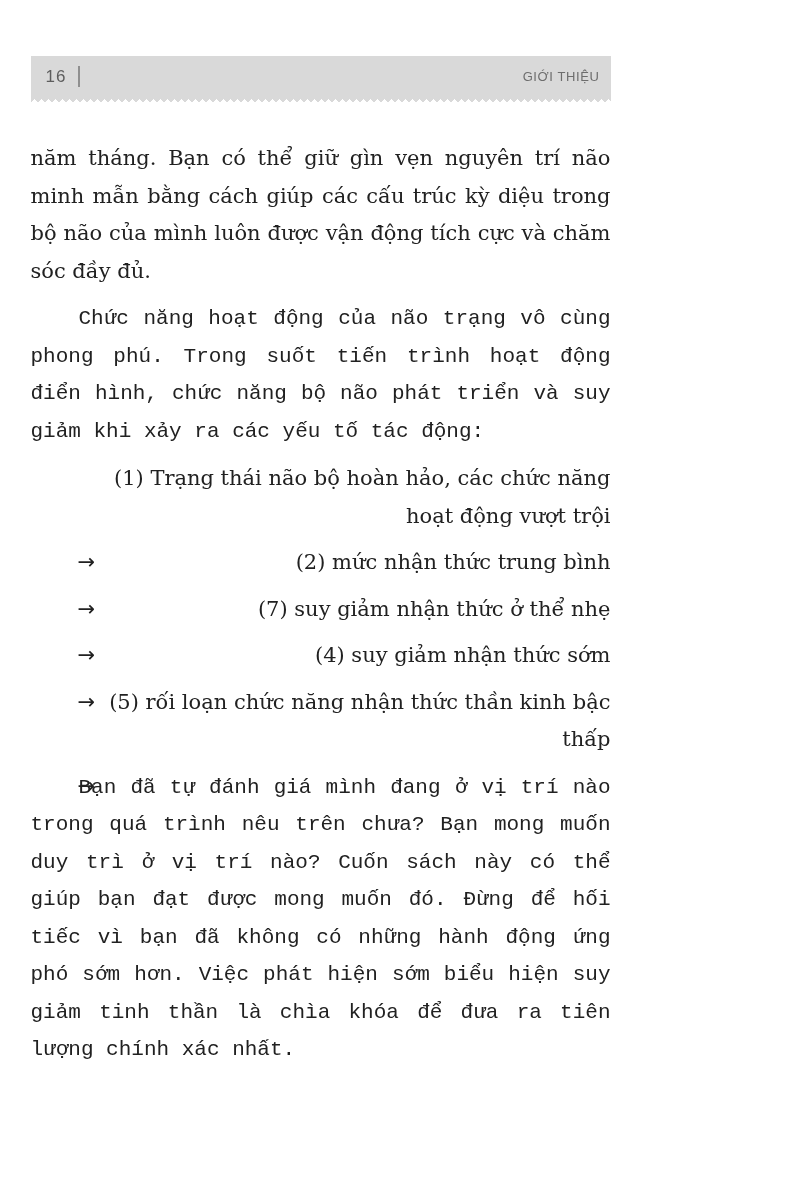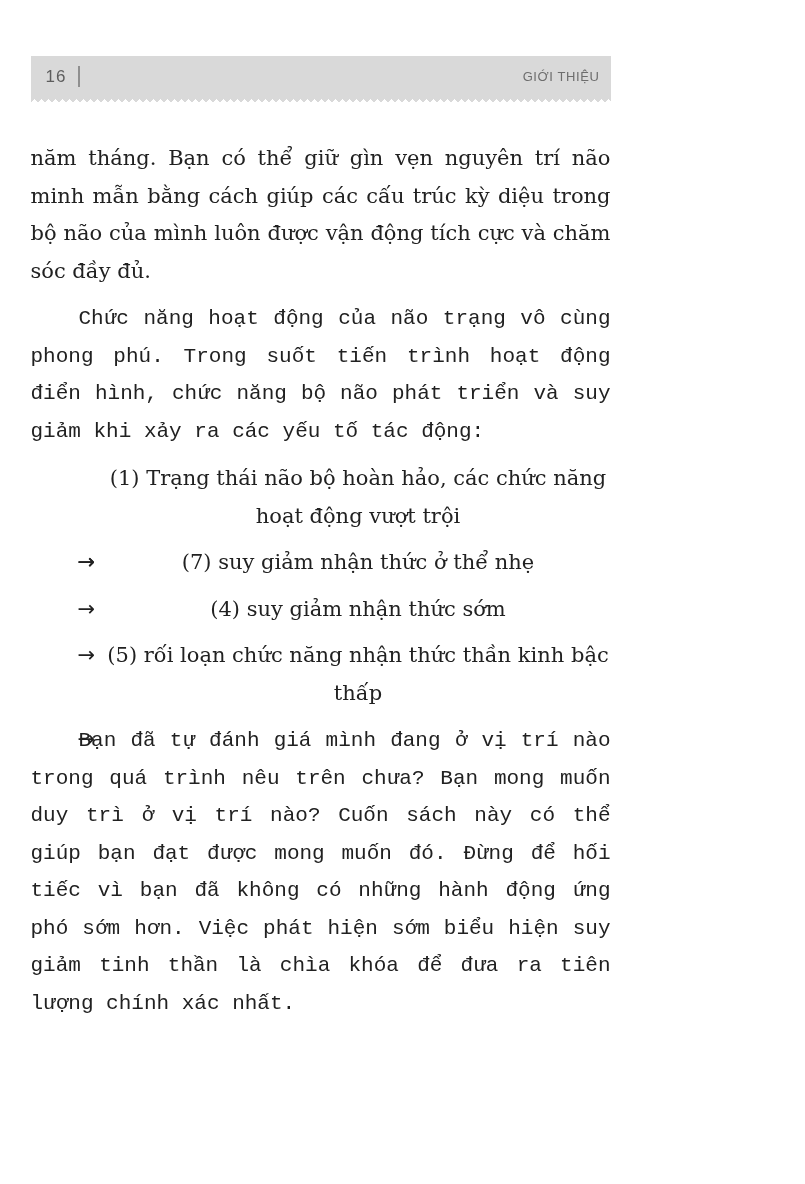--- a/index.html
+++ b/index.html
@@ -75,21 +75,21 @@
     text-indent: 48px;
     font-family: Liberation Mono, monospace;
   }
   .effects-list {
     margin: 4px 0 10px 0;
   }
   .list-item {
     position: relative;
     padding-left: 75px;
     margin-bottom: 9px;
-    text-align: center;
+    text-align: right;
   }
   .arrow {
     position: absolute;
     left: 47px;
     top: 0;
     font-family: "DejaVu Sans", sans-serif;
     font-size: 21px;
     color: #212121;
   }
 </style>
@@ -105,21 +105,21 @@
     <div class="perforation"></div>
   </header>
 
   <main class="content">
     <p class="para no-indent">năm tháng. Bạn có thể giữ gìn vẹn nguyên trí não minh mẫn bằng cách giúp các cấu trúc kỳ diệu trong bộ não của mình luôn được vận động tích cực và chăm sóc đầy đủ.</p>
 
     <p class="para indent">Chức năng hoạt động của não trạng vô cùng phong phú. Trong suốt tiến trình hoạt động điển hình, chức năng bộ não phát triển và suy giảm khi xảy ra các yếu tố tác động:</p>
 
     <div class="effects-list">
         <div class="list-item"><span class="arrow"></span><span class="list-text">(1) Trạng thái não bộ hoàn hảo, các chức năng hoạt động vượt trội</span></div>
-        <div class="list-item"><span class="arrow">→</span></div>
+        <div class="list-item"><span class="arrow">→</span><span class="list-text">(2) mức nhận thức trung bình</span></div>
         <div class="list-item"><span class="arrow">→</span><span class="list-text">(7) suy giảm nhận thức ở thể nhẹ</span></div>
         <div class="list-item"><span class="arrow">→</span><span class="list-text">(4) suy giảm nhận thức sớm</span></div>
         <div class="list-item"><span class="arrow">→</span><span class="list-text">(5) rối loạn chức năng nhận thức thần kinh bậc thấp</span></div>
         <div class="list-item"><span class="arrow">→</span></div>
       </div>
 
     <p class="para indent">Bạn đã tự đánh giá mình đang ở vị trí nào trong quá trình nêu trên chưa? Bạn mong muốn duy trì ở vị trí nào? Cuốn sách này có thể giúp bạn đạt được mong muốn đó. Đừng để hối tiếc vì bạn đã không có những hành động ứng phó sớm hơn. Việc phát hiện sớm biểu hiện suy giảm tinh thần là chìa khóa để đưa ra tiên lượng chính xác nhất.</p>
   </main>
 
 </div>

